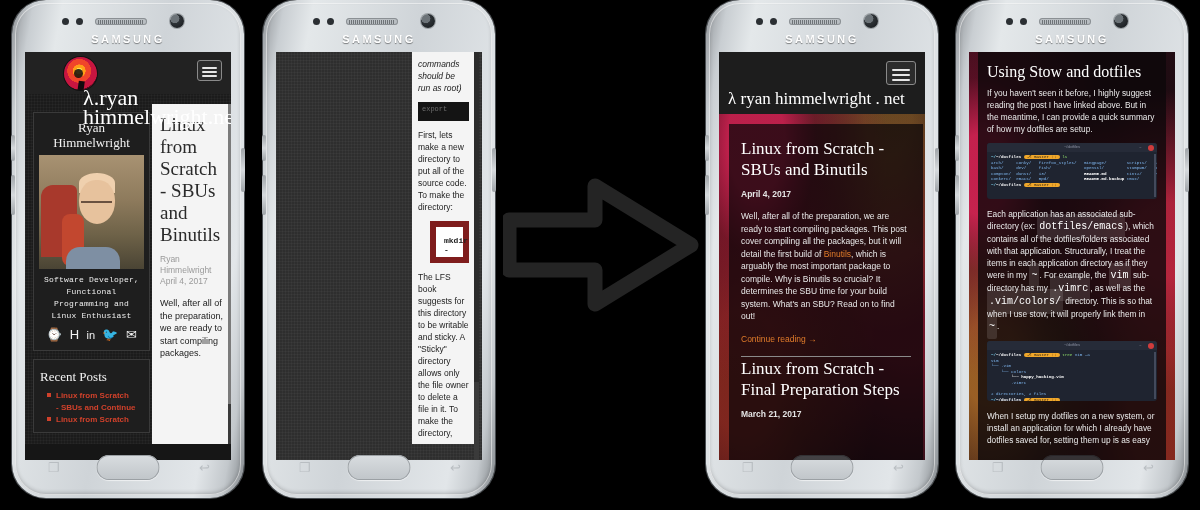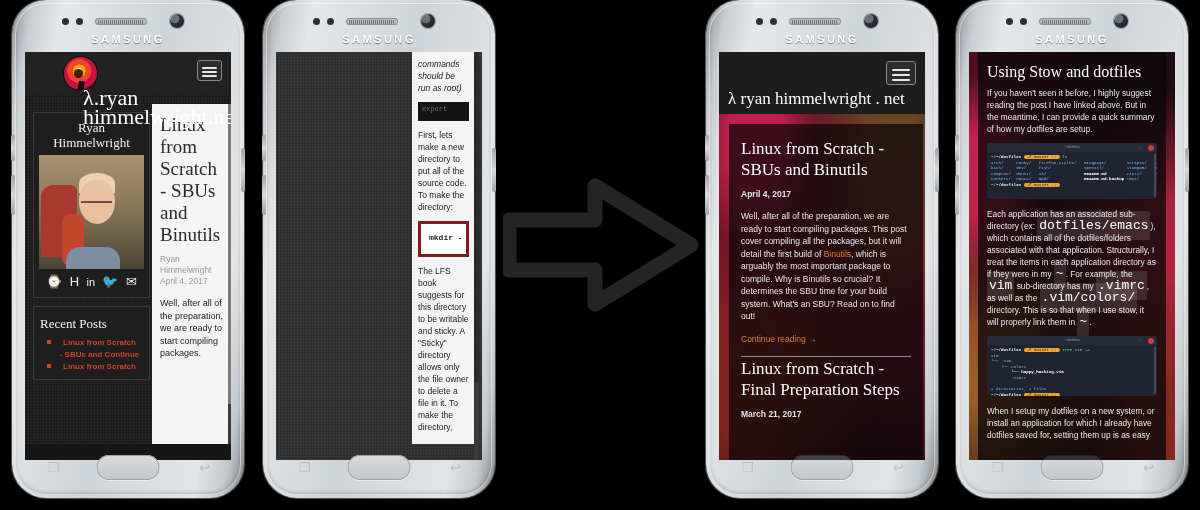--- a/index.html
+++ b/index.html
@@ -69,40 +69,40 @@
   .s1 .avatar .glass{position:absolute;left:40%;top:40%;width:31px;height:6px;border-top:2px solid #6a5140;}
   .s1 .avatar .pack{position:absolute;left:2%;top:26%;width:36px;height:72px;border-radius:12px 6px 0 0;background:#a8392c;}
   .s1 .avatar .pack2{position:absolute;left:22%;top:52%;width:22px;height:52px;border-radius:8px;background:#c2472f;}
   .s1 .avatar .shirt{position:absolute;left:26%;bottom:0;width:54px;height:22px;border-radius:14px 14px 0 0;background:#7e8fa3;}
   .s1 .tagline{color:#ededed;font-size:8px;line-height:12px;text-align:center;margin-top:5px;
     font-family:"Liberation Mono",monospace;letter-spacing:.2px;}
   .s1 .socials{display:flex;justify-content:space-between;padding:6px 7px 2px;color:#f0f0f0;font-size:13px;}
   .s1 .socials span{line-height:14px;}
   .s1 .sideB{margin-top:8px;padding:9px 6px 6px;}
   .s1 .rp-title{font-family:"Liberation Serif",serif;color:#f2f2f2;font-size:13px;line-height:15px;}
-  .s1 .rp-list{margin:6px 0 0 0;padding-left:16px;color:#d0412b;font-size:8px;line-height:11px;font-weight:bold;text-align:center;}
+  .s1 .rp-list{margin:6px 0 0 0;padding-left:16px;color:#d0412b;font-size:8px;line-height:11px;font-weight:bold;}
   .s1 .rp-list li{margin-bottom:1px;list-style:none;position:relative;}
   .s1 .rp-list li:before{content:"";position:absolute;left:-9px;top:3px;width:4px;height:4px;background:#d0412b;}
   .s1 .rp-list li.cont:before{display:none;}
   .s1 .art{position:absolute;left:127px;top:10px;width:81px;height:340px;background:#f4f4f4;padding:10px 6px 0 8px;box-sizing:border-box;overflow:hidden;}
   .s1 .art h2{margin:0;font-family:"Liberation Serif",serif;font-size:19px;line-height:22px;color:#2a2a2a;font-weight:normal;}
   .s1 .art .meta{color:#9a9a9a;font-size:8.5px;line-height:11px;margin-top:8px;}
   .s1 .art p{color:#222;font-size:9px;line-height:12.5px;margin:10px 0 0 0;}
   .scrollbar{position:absolute;right:0;top:0;width:5px;bottom:0;background:#3a3a3a;}
   .scrollbar i{position:absolute;left:0;width:5px;background:#7b7b7b;display:block;}
 
   
   .s2{background:#2e2e2e;position:relative;
     background-image:repeating-linear-gradient(0deg,rgba(255,255,255,.03) 0 1px,transparent 1px 3px),repeating-linear-gradient(90deg,rgba(255,255,255,.03) 0 1px,transparent 1px 3px);}
   .s2 .art{position:absolute;right:8px;top:0;width:62px;height:392px;background:#f4f4f4;padding:6px 5px 0 6px;box-sizing:border-box;overflow:hidden;}
   .s2 .art p{color:#222;font-size:8.5px;line-height:12px;margin:0 0 8px 0;}
   .s2 .art p.ital{font-style:italic;}
   .s2 .code-dark{background:#141414;height:19px;margin:0 0 8px 0;position:relative;overflow:hidden;}
   .s2 .code-dark span{position:absolute;left:4px;top:3px;font-family:"Liberation Mono",monospace;font-size:7px;color:#6d6d6d;}
-  .s2 .code-light{background:#fff;border:3px solid #7f1d1d;height:30px;margin:0 0 8px 0;position:relative;}
+  .s2 .code-light{background:#fff;border:6px solid #7f1d1d;height:30px;margin:0 0 8px 12px;position:relative;}
   .s2 .code-light span{position:absolute;left:8px;top:9px;font-family:"Liberation Mono",monospace;font-size:8px;color:#222;font-weight:bold;}
   .s2 .sb{position:absolute;right:3px;top:0;bottom:0;width:5px;background:#3a3a3a;}
   .s2 .sb i{position:absolute;left:0;width:5px;top:0;height:330px;background:#2b2b2b;display:block;}
 
   
   .s3{position:relative;background:#1a0d12;}
   .s3 .bg{position:absolute;inset:0;
     background:
       radial-gradient(ellipse at 18% 22%,rgba(214,35,84,.85) 0 12%,rgba(150,20,55,.5) 25%,transparent 55%),
       radial-gradient(ellipse at 82% 14%,rgba(236,180,60,.35) 0 10%,transparent 45%),
@@ -127,21 +127,21 @@
   .s4 .bg{position:absolute;inset:0;
     background:
       radial-gradient(ellipse at 6% 30%,rgba(214,35,84,.9) 0 10%,rgba(150,20,55,.45) 24%,transparent 50%),
       radial-gradient(ellipse at 96% 46%,rgba(205,40,70,.8) 0 12%,transparent 48%),
       radial-gradient(ellipse at 10% 76%,rgba(236,150,50,.6) 0 10%,transparent 42%),
       radial-gradient(ellipse at 94% 88%,rgba(200,60,40,.6) 0 12%,transparent 46%),
       linear-gradient(170deg,#230d14 0%,#170a0f 50%,#200c12 100%);}
   .s4 .sheet{position:absolute;left:9px;right:9px;top:0;bottom:0;background:rgba(12,8,10,.80);padding:10px 9px 0 9px;box-sizing:border-box;overflow:hidden;z-index:2;}
   .s4 h2{margin:0 0 6px 0;font-family:"Liberation Serif",serif;font-weight:normal;color:#fff;font-size:16px;line-height:19px;}
   .s4 p{color:#eaeaea;font-size:8.3px;line-height:12px;margin:0 0 8px 0;}
-  .s4 code{font-family:"Liberation Mono",monospace;font-size:13px;background:rgba(255,255,255,.12);padding:7px 2px;border-radius:2px;color:#fff;}
+  .s4 code{font-family:"Liberation Mono",monospace;font-size:10px;background:rgba(255,255,255,.12);padding:7px 2px;border-radius:2px;color:#fff;}
   .term{background:#1f2430;border-radius:3px;margin:0 0 9px 0;position:relative;overflow:hidden;}
   .term .tb{height:9px;background:#262b38;position:relative;}
   .term .tb .ttl{position:absolute;left:50%;transform:translateX(-50%);top:1px;font-size:4px;color:#8d93a3;font-family:"Liberation Sans",sans-serif;}
   .term .tb .dots{position:absolute;right:3px;top:2px;font-size:4px;color:#8d93a3;letter-spacing:3px;}
   .term .tb .x{position:absolute;right:3px;top:1.5px;width:6px;height:6px;border-radius:50%;background:#d03c3c;}
   .term .body{padding:3px 4px;font-family:"Liberation Mono",monospace;font-size:4.2px;line-height:5.6px;color:#c8ccd6;white-space:pre;}
   .term .prompt{color:#7fd4f0;font-weight:bold;}
   .term .branch{background:#f0a72a;color:#2b2114;border-radius:6px;padding:0 3px;}
   .term .cmd{color:#8fe06a;}
   .term .dir{color:#7fb7f0;}
@@ -186,20 +186,21 @@
           <div class="card sideA">
             <div class="name">Ryan Himmelwright</div>
             <div class="avatar">
               <span class="pack"></span>
                 <span class="pack2"></span>
               <span class="head"></span>
                 <span class="face"></span>
                 <span class="glass"></span>
                 <span class="shirt"></span>
             </div>
+            <div class="tagline">Software Developer, Functional Programming and Linux Enthusiast</div>
             <div class="socials">
               <span>⌚</span>
               <span>H</span>
               <span style="font-size:11px">in</span>
               <span>🐦</span>
               <span>✉</span>
             </div>
           </div>
           <div class="card sideB">
             <div class="rp-title">Recent Posts</div>

